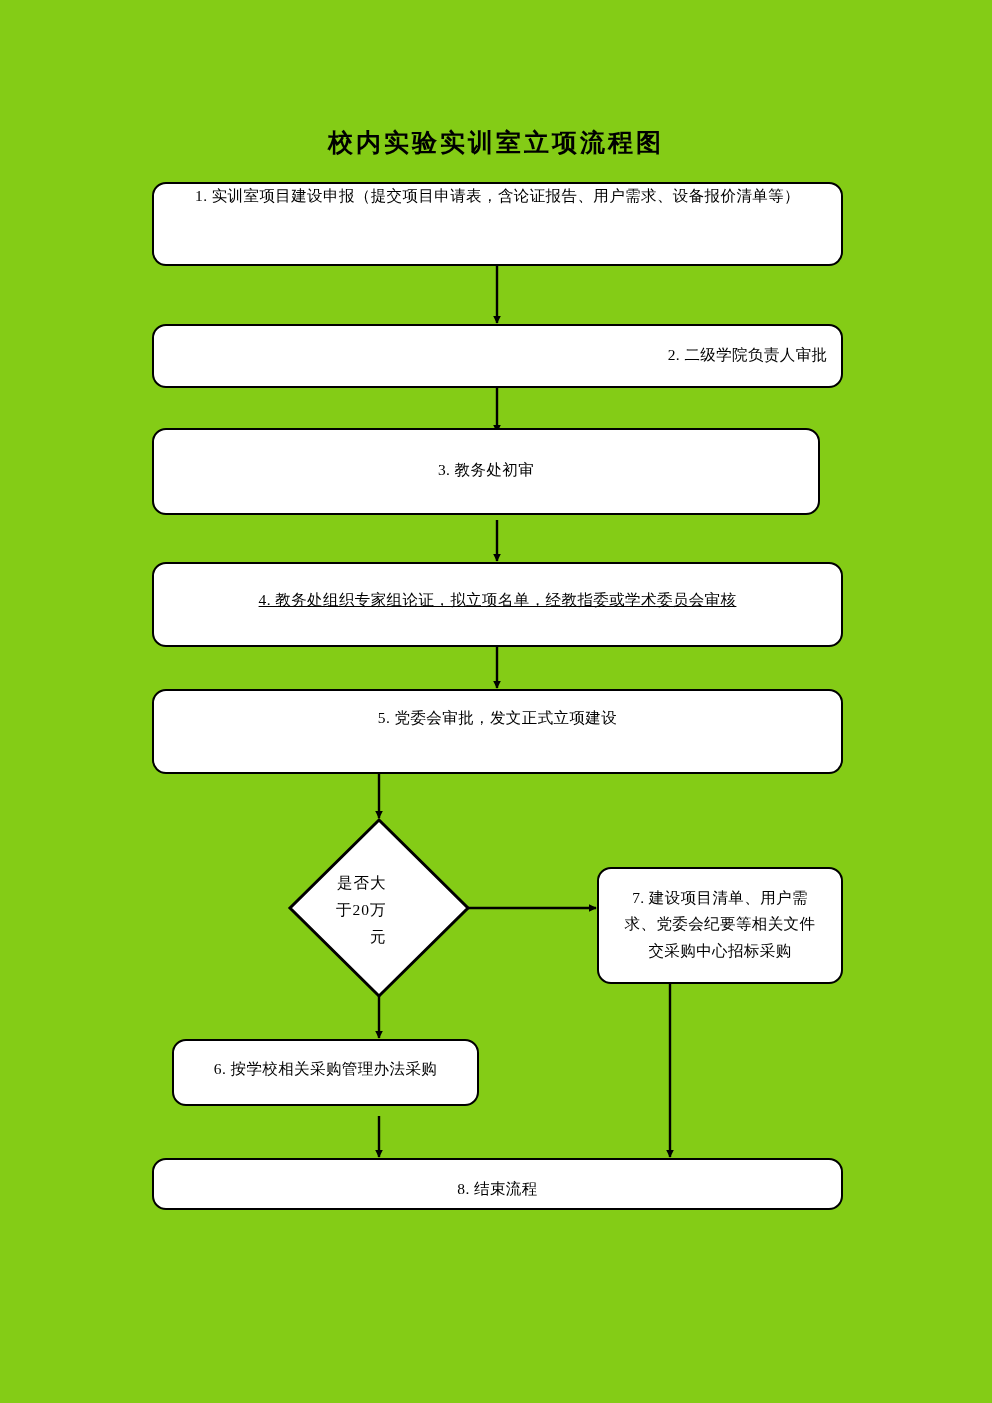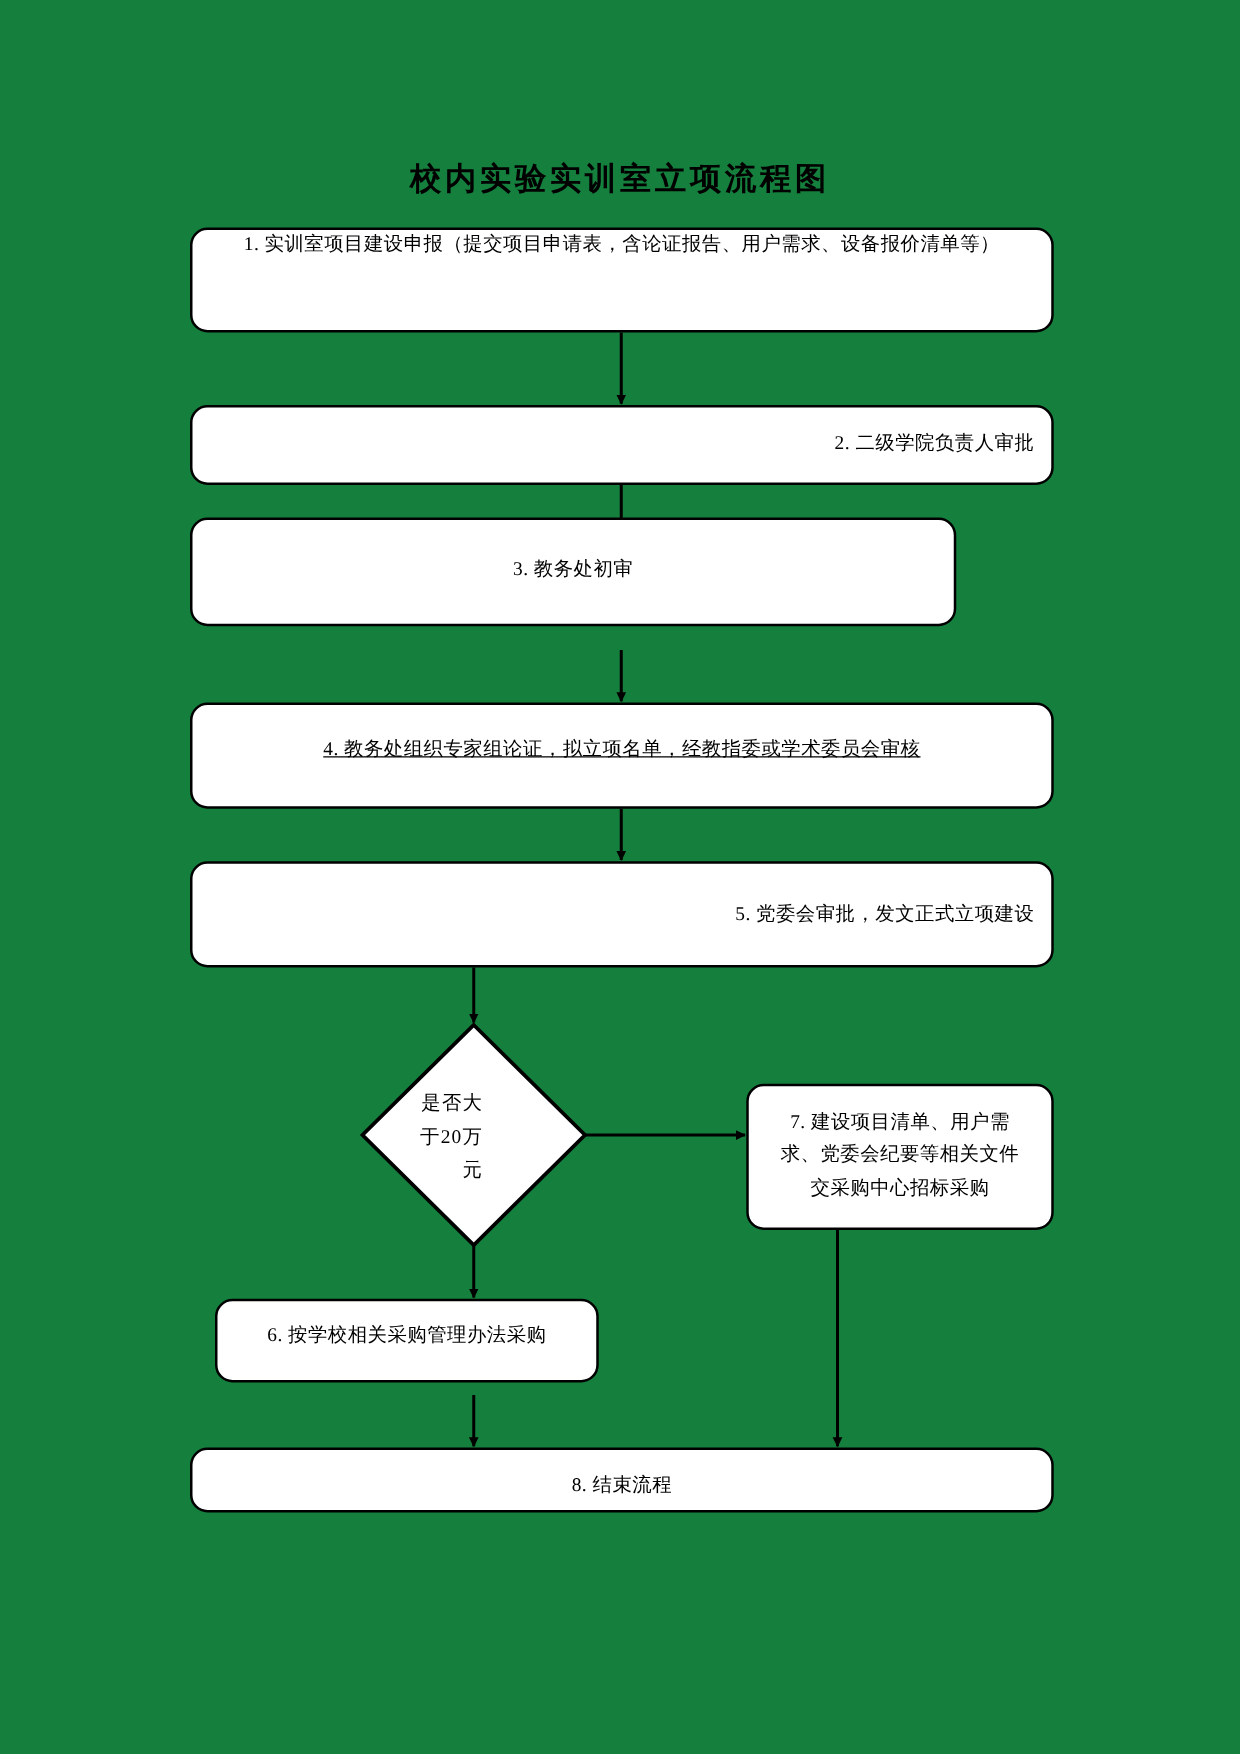--- a/index.html
+++ b/index.html
@@ -8,21 +8,21 @@
     background: #ffffff;
   }
   body {
     font-family: "Liberation Serif", "DejaVu Serif", serif;
     color: #000000;
   }
   #page {
     position: relative;
     width: 992px;
     height: 1403px;
-    background: #15803d;
+    background: #84cc16;
     overflow: hidden;
   }
   #flow-svg {
     position: absolute;
     left: 0;
     top: 0;
     width: 992px;
     height: 1403px;
   }
   .page-title {
@@ -111,30 +111,30 @@
   </svg>
 
   <div class="node proc" style="left:152px; top:182px; width:691px; height:84px;">
     <div class="node-label" style="width:660px;">1. 实训室项目建设申报（提交项目申请表，含论证报告、用户需求、设备报价清单等）</div>
   </div>
 
   <div class="node proc" style="left:152px; top:324px; width:691px; height:64px;">
     <div class="node-label" style="padding-top:17px; width:660px;text-align:right;">2. 二级学院负责人审批</div>
   </div>
 
-  <div class="node proc" style="left:152px; top:414px; width:613px; height:87px;">
+  <div class="node proc" style="left:152px; top:428px; width:668px; height:87px;">
     <div class="node-label" style="padding-top:28px; width:660px;">3. 教务处初审</div>
   </div>
 
   <div class="node proc" style="left:152px; top:562px; width:691px; height:85px;text-decoration:underline;">
     <div class="node-label" style="padding-top:24px; width:660px;">4. 教务处组织专家组论证，拟立项名单，经教指委或学术委员会审核</div>
   </div>
 
   <div class="node proc" style="left:152px; top:689px; width:691px; height:85px;">
-    <div class="node-label" style="padding-top:29px; width:660px;text-align:right;">5. 党委会审批，发文正式立项建设</div>
+    <div class="node-label" style="padding-top:15px; width:660px;">5. 党委会审批，发文正式立项建设</div>
   </div>
 
   <div class="diamond-text" style="left:336px; top:862px; width:120px; height:95px;">
     <span>是否大
 于20万
 元</span>
   </div>
 
   <div class="node proc" style="left:597px; top:867px; width:246px; height:117px;">
     <div class="node-label" style="padding-top:16px; width:222px; line-height:1.70;">7. 建设项目清单、用户需

